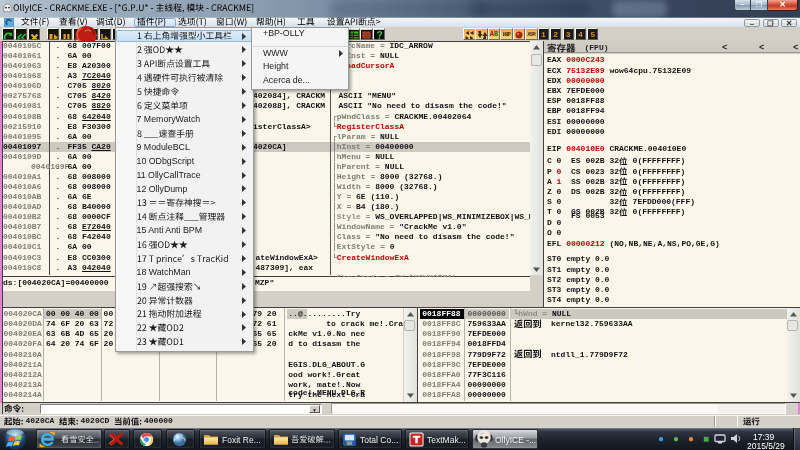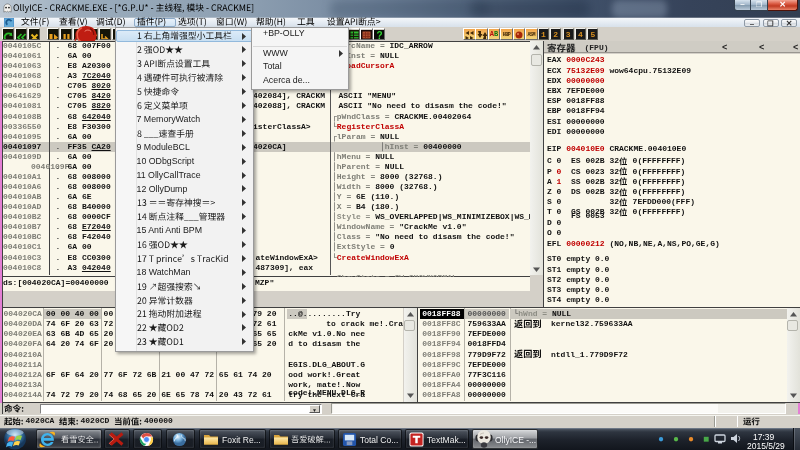--- a/index.html
+++ b/index.html
@@ -155,30 +155,30 @@
       <div style="position:absolute;left:67.5px;top:51.1px;height:10.0px;line-height:10.0px;font:bold 8.0px 'Liberation Mono',monospace;color:#111;white-space:pre;">6A 00</div>
       <div style="position:absolute;left:3.0px;top:61.1px;height:10.0px;line-height:10.0px;font:bold 8.0px 'Liberation Mono',monospace;color:#7e7e76;white-space:pre;text-align:right;">00401063</div>
       <div style="position:absolute;left:55.5px;top:61.1px;height:10.0px;line-height:10.0px;font:bold 8.0px 'Liberation Mono',monospace;color:#333;white-space:pre;">.</div>
       <div style="position:absolute;left:67.5px;top:61.1px;height:10.0px;line-height:10.0px;font:bold 8.0px 'Liberation Mono',monospace;color:#111;white-space:pre;">E8 A20300</div>
       <div style="position:absolute;left:3.0px;top:71.2px;height:10.0px;line-height:10.0px;font:bold 8.0px 'Liberation Mono',monospace;color:#7e7e76;white-space:pre;">00401068</div>
       <div style="position:absolute;left:55.5px;top:71.2px;height:10.0px;line-height:10.0px;font:bold 8.0px 'Liberation Mono',monospace;color:#333;white-space:pre;">.</div>
       <div style="position:absolute;left:67.5px;top:71.2px;height:10.0px;line-height:10.0px;font:bold 8.0px 'Liberation Mono',monospace;color:#111;white-space:pre;">A3 <span style="text-decoration:underline">7C2040</span></div>
       <div style="position:absolute;left:3.0px;top:81.3px;height:10.0px;line-height:10.0px;font:bold 8.0px 'Liberation Mono',monospace;color:#7e7e76;white-space:pre;">0040106D</div>
       <div style="position:absolute;left:55.5px;top:81.3px;height:10.0px;line-height:10.0px;font:bold 8.0px 'Liberation Mono',monospace;color:#333;white-space:pre;">.</div>
       <div style="position:absolute;left:67.5px;top:81.3px;height:10.0px;line-height:10.0px;font:bold 8.0px 'Liberation Mono',monospace;color:#111;white-space:pre;">C705 <span style="text-decoration:underline">8020</span></div>
-      <div style="position:absolute;left:3.0px;top:91.3px;height:10.0px;line-height:10.0px;font:bold 8.0px 'Liberation Mono',monospace;color:#7e7e76;white-space:pre;">00641629</div>
+      <div style="position:absolute;left:3.0px;top:91.3px;height:10.0px;line-height:10.0px;font:bold 8.0px 'Liberation Mono',monospace;color:#7e7e76;white-space:pre;">00275768</div>
       <div style="position:absolute;left:55.5px;top:91.3px;height:10.0px;line-height:10.0px;font:bold 8.0px 'Liberation Mono',monospace;color:#333;white-space:pre;">.</div>
       <div style="position:absolute;left:67.5px;top:91.3px;height:10.0px;line-height:10.0px;font:bold 8.0px 'Liberation Mono',monospace;color:#111;white-space:pre;">C705 <span style="text-decoration:underline">8420</span></div>
       <div style="position:absolute;left:3.0px;top:101.4px;height:10.0px;line-height:10.0px;font:bold 8.0px 'Liberation Mono',monospace;color:#7e7e76;white-space:pre;">00401081</div>
       <div style="position:absolute;left:55.5px;top:101.4px;height:10.0px;line-height:10.0px;font:bold 8.0px 'Liberation Mono',monospace;color:#333;white-space:pre;">.</div>
       <div style="position:absolute;left:67.5px;top:101.4px;height:10.0px;line-height:10.0px;font:bold 8.0px 'Liberation Mono',monospace;color:#111;white-space:pre;">C705 <span style="text-decoration:underline">8820</span></div>
       <div style="position:absolute;left:3.0px;top:111.5px;height:10.0px;line-height:10.0px;font:bold 8.0px 'Liberation Mono',monospace;color:#7e7e76;white-space:pre;">0040108B</div>
       <div style="position:absolute;left:55.5px;top:111.5px;height:10.0px;line-height:10.0px;font:bold 8.0px 'Liberation Mono',monospace;color:#333;white-space:pre;">.</div>
       <div style="position:absolute;left:67.5px;top:111.5px;height:10.0px;line-height:10.0px;font:bold 8.0px 'Liberation Mono',monospace;color:#111;white-space:pre;">68 <span style="text-decoration:underline">642040</span></div>
-      <div style="position:absolute;left:3.0px;top:121.6px;height:10.0px;line-height:10.0px;font:bold 8.0px 'Liberation Mono',monospace;color:#7e7e76;white-space:pre;">00336550</div>
+      <div style="position:absolute;left:3.0px;top:121.6px;height:10.0px;line-height:10.0px;font:bold 8.0px 'Liberation Mono',monospace;color:#7e7e76;white-space:pre;">00215910</div>
       <div style="position:absolute;left:55.5px;top:121.6px;height:10.0px;line-height:10.0px;font:bold 8.0px 'Liberation Mono',monospace;color:#333;white-space:pre;">.</div>
       <div style="position:absolute;left:67.5px;top:121.6px;height:10.0px;line-height:10.0px;font:bold 8.0px 'Liberation Mono',monospace;color:#111;white-space:pre;">E8 F30300</div>
       <div style="position:absolute;left:3.0px;top:131.6px;height:10.0px;line-height:10.0px;font:bold 8.0px 'Liberation Mono',monospace;color:#7e7e76;white-space:pre;">00401095</div>
       <div style="position:absolute;left:55.5px;top:131.6px;height:10.0px;line-height:10.0px;font:bold 8.0px 'Liberation Mono',monospace;color:#333;white-space:pre;">.</div>
       <div style="position:absolute;left:67.5px;top:131.6px;height:10.0px;line-height:10.0px;font:bold 8.0px 'Liberation Mono',monospace;color:#111;white-space:pre;">6A 00</div>
       <div style="position:absolute;left:3.0px;top:141.7px;height:10.0px;line-height:10.0px;font:bold 8.0px 'Liberation Mono',monospace;color:#111;white-space:pre;">00401097</div>
       <div style="position:absolute;left:55.5px;top:141.7px;height:10.0px;line-height:10.0px;font:bold 8.0px 'Liberation Mono',monospace;color:#333;white-space:pre;">.</div>
       <div style="position:absolute;left:67.5px;top:141.7px;height:10.0px;line-height:10.0px;font:bold 8.0px 'Liberation Mono',monospace;color:#111;white-space:pre;">FF35 <span style="text-decoration:underline">CA20</span></div>
       <div style="position:absolute;left:3.0px;top:151.8px;height:10.0px;line-height:10.0px;font:bold 8.0px 'Liberation Mono',monospace;color:#7e7e76;white-space:pre;">0040109D</div>
       <div style="position:absolute;left:55.5px;top:151.8px;height:10.0px;line-height:10.0px;font:bold 8.0px 'Liberation Mono',monospace;color:#333;white-space:pre;">.</div>
@@ -224,21 +224,21 @@
       <div style="position:absolute;left:255.5px;top:262.5px;height:10.0px;line-height:10.0px;font:bold 8.0px 'Liberation Mono',monospace;color:#111;white-space:pre;">487309], eax</div>
       <div style="position:absolute;left:341.5px;top:41.0px;height:10.0px;line-height:10.0px;font:bold 8.0px 'Liberation Mono',monospace;color:#111;white-space:pre;"><span style="color:#7e7e76">srcName = </span><span style="color:#111">IDC_ARROW</span></div>
       <div style="position:absolute;left:341.5px;top:51.1px;height:10.0px;line-height:10.0px;font:bold 8.0px 'Liberation Mono',monospace;color:#111;white-space:pre;"><span style="color:#7e7e76">hInst = </span><span style="color:#111">NULL</span></div>
       <div style="position:absolute;left:341.5px;top:61.1px;height:10.0px;line-height:10.0px;font:bold 8.0px 'Liberation Mono',monospace;color:#111;white-space:pre;"><span style="color:#c00000">LoadCursorA</span></div>
       <div style="position:absolute;left:338.5px;top:91.3px;height:10.0px;line-height:10.0px;font:bold 8.0px 'Liberation Mono',monospace;color:#111;white-space:pre;"><span style="color:#111">ASCII "MENU"</span></div>
       <div style="position:absolute;left:338.5px;top:101.4px;height:10.0px;line-height:10.0px;font:bold 8.0px 'Liberation Mono',monospace;color:#111;white-space:pre;"><span style="color:#111">ASCII "No need to disasm the code!"</span></div>
       <div style="position:absolute;left:332.0px;top:111.5px;height:10.0px;line-height:10.0px;font:bold 8.0px 'Liberation Mono',monospace;color:#111;white-space:pre;"><span style="color:#444">┌</span><span style="color:#7e7e76">pWndClass = </span><span style="color:#111">CRACKME.00402064</span></div>
       <div style="position:absolute;left:332.0px;top:121.6px;height:10.0px;line-height:10.0px;font:bold 8.0px 'Liberation Mono',monospace;color:#111;white-space:pre;"><span style="color:#444">└</span><span style="color:#c00000">RegisterClassA</span></div>
       <div style="position:absolute;left:332.0px;top:131.6px;height:10.0px;line-height:10.0px;font:bold 8.0px 'Liberation Mono',monospace;color:#111;white-space:pre;"><span style="color:#444">┌</span><span style="color:#7e7e76">lParam = </span><span style="color:#111">NULL</span></div>
       <div style="position:absolute;left:330.8px;top:141.7px;width:199.2px;height:10.1px;background:#ccc9c0"></div>
-      <div style="position:absolute;left:332.0px;top:141.7px;height:10.0px;line-height:10.0px;font:bold 8.0px 'Liberation Mono',monospace;color:#111;white-space:pre;margin-left:48px;"><span style="color:#444">│</span><span style="color:#7e7e76">hInst = </span><span style="color:#111">00400000</span></div>
+      <div style="position:absolute;left:332.0px;top:141.7px;height:10.0px;line-height:10.0px;font:bold 8.0px 'Liberation Mono',monospace;color:#111;white-space:pre;"><span style="color:#444">│</span><span style="color:#7e7e76">hInst = </span><span style="color:#111">00400000</span></div>
       <div style="position:absolute;left:332.0px;top:151.8px;height:10.0px;line-height:10.0px;font:bold 8.0px 'Liberation Mono',monospace;color:#111;white-space:pre;"><span style="color:#444">│</span><span style="color:#7e7e76">hMenu = </span><span style="color:#111">NULL</span></div>
       <div style="position:absolute;left:332.0px;top:161.8px;height:10.0px;line-height:10.0px;font:bold 8.0px 'Liberation Mono',monospace;color:#111;white-space:pre;"><span style="color:#444">│</span><span style="color:#7e7e76">hParent = </span><span style="color:#111">NULL</span></div>
       <div style="position:absolute;left:332.0px;top:171.9px;height:10.0px;line-height:10.0px;font:bold 8.0px 'Liberation Mono',monospace;color:#111;white-space:pre;"><span style="color:#444">│</span><span style="color:#7e7e76">Height = </span><span style="color:#111">8000 (32768.)</span></div>
       <div style="position:absolute;left:332.0px;top:182.0px;height:10.0px;line-height:10.0px;font:bold 8.0px 'Liberation Mono',monospace;color:#111;white-space:pre;"><span style="color:#444">│</span><span style="color:#7e7e76">Width = </span><span style="color:#111">8000 (32768.)</span></div>
       <div style="position:absolute;left:332.0px;top:192.1px;height:10.0px;line-height:10.0px;font:bold 8.0px 'Liberation Mono',monospace;color:#111;white-space:pre;"><span style="color:#444">│</span><span style="color:#7e7e76">Y = </span><span style="color:#111">6E (110.)</span></div>
       <div style="position:absolute;left:332.0px;top:202.1px;height:10.0px;line-height:10.0px;font:bold 8.0px 'Liberation Mono',monospace;color:#111;white-space:pre;"><span style="color:#444">│</span><span style="color:#7e7e76">X = </span><span style="color:#111">B4 (180.)</span></div>
       <div style="position:absolute;left:332px;top:212.2px;width:198px;height:10px;overflow:hidden;font:bold 8px 'Liberation Mono';line-height:10px;white-space:pre"><span style="color:#444">│</span><span style="color:#8d8d84">Style = </span><span style="color:#111">WS_OVERLAPPED|WS_MINIMIZEBOX|WS_MAXIMI</span></div>
       <div style="position:absolute;left:332.0px;top:222.3px;height:10.0px;line-height:10.0px;font:bold 8.0px 'Liberation Mono',monospace;color:#111;white-space:pre;"><span style="color:#444">│</span><span style="color:#7e7e76">WindowName = </span><span style="color:#111">"CrackMe v1.0"</span></div>
       <div style="position:absolute;left:332.0px;top:232.3px;height:10.0px;line-height:10.0px;font:bold 8.0px 'Liberation Mono',monospace;color:#111;white-space:pre;"><span style="color:#444">│</span><span style="color:#7e7e76">Class = </span><span style="color:#111">"No need to disasm the code!"</span></div>
       <div style="position:absolute;left:332.0px;top:242.4px;height:10.0px;line-height:10.0px;font:bold 8.0px 'Liberation Mono',monospace;color:#111;white-space:pre;"><span style="color:#444">│</span><span style="color:#7e7e76">ExtStyle = </span><span style="color:#111">0</span></div>
@@ -268,26 +268,24 @@
       <div style="position:absolute;left:46.0px;top:329.0px;height:10.0px;line-height:10.0px;font:bold 8.0px 'Liberation Mono',monospace;color:#111;white-space:pre;">63 6B 4D 65 20 76 31 2E 30 00 4E 6F 20 6E  65 65</div>
       <div style="position:absolute;left:288.3px;top:329.0px;height:10.0px;line-height:10.0px;font:bold 8.0px 'Liberation Mono',monospace;color:#111;white-space:pre;">ckMe v1.0.No nee</div>
       <div style="position:absolute;left:3.5px;top:339.3px;height:10.0px;line-height:10.0px;font:bold 8.0px 'Liberation Mono',monospace;color:#7e7e76;white-space:pre;">004020FA</div>
       <div style="position:absolute;left:46.0px;top:339.3px;height:10.0px;line-height:10.0px;font:bold 8.0px 'Liberation Mono',monospace;color:#111;white-space:pre;">64 20 74 6F 20 64 69 73 61 73 6D 20 74 68  65 20</div>
       <div style="position:absolute;left:288.3px;top:339.3px;height:10.0px;line-height:10.0px;font:bold 8.0px 'Liberation Mono',monospace;color:#111;white-space:pre;">d to disasm the </div>
       <div style="position:absolute;left:3.5px;top:349.5px;height:10.0px;line-height:10.0px;font:bold 8.0px 'Liberation Mono',monospace;color:#7e7e76;white-space:pre;">0040210A</div>
       <div style="position:absolute;left:288.3px;top:354px;height:10.0px;line-height:10.0px;font:bold 8.0px 'Liberation Mono',monospace;color:#111;white-space:pre;margin-top:34px;">code!.MENU.DLG_R</div>
       <div style="position:absolute;left:3.5px;top:359.7px;height:10.0px;line-height:10.0px;font:bold 8.0px 'Liberation Mono',monospace;color:#7e7e76;white-space:pre;">0040211A</div>
       <div style="position:absolute;left:288.3px;top:359.7px;height:10.0px;line-height:10.0px;font:bold 8.0px 'Liberation Mono',monospace;color:#111;white-space:pre;">EGIS.DLG_ABOUT.G</div>
       <div style="position:absolute;left:3.5px;top:369.9px;height:10.0px;line-height:10.0px;font:bold 8.0px 'Liberation Mono',monospace;color:#7e7e76;white-space:pre;">0040212A</div>
-      <div style="position:absolute;left:46.0px;top:369.9px;height:10.0px;line-height:10.0px;font:bold 8.0px 'Liberation Mono',monospace;color:#111;white-space:pre;">6F 6F 64 20 77 6F 72 6B 21 00 47 72 65 61 74 20</div>
       <div style="position:absolute;left:288.3px;top:369.9px;height:10.0px;line-height:10.0px;font:bold 8.0px 'Liberation Mono',monospace;color:#111;white-space:pre;">ood work!.Great </div>
       <div style="position:absolute;left:3.5px;top:380.1px;height:10.0px;line-height:10.0px;font:bold 8.0px 'Liberation Mono',monospace;color:#7e7e76;white-space:pre;">0040213A</div>
       <div style="position:absolute;left:288.3px;top:380.1px;height:10.0px;line-height:10.0px;font:bold 8.0px 'Liberation Mono',monospace;color:#111;white-space:pre;">work, mate!.Now </div>
       <div style="position:absolute;left:3.5px;top:390.4px;height:10.0px;line-height:10.0px;font:bold 8.0px 'Liberation Mono',monospace;color:#7e7e76;white-space:pre;">0040214A</div>
-      <div style="position:absolute;left:46.0px;top:390.4px;height:10.0px;line-height:10.0px;font:bold 8.0px 'Liberation Mono',monospace;color:#111;white-space:pre;">74 72 79 20 74 68 65 20 6E 65 78 74 20 43 72 61</div>
       <div style="position:absolute;left:288.3px;top:390.4px;height:10.0px;line-height:10.0px;font:bold 8.0px 'Liberation Mono',monospace;color:#111;white-space:pre;">try the next Cra</div>
       <div style="position:absolute;left:42.5px;top:307.9px;width:0.7px;height:93.6px;background:#b5b2a8"></div>
       <div style="position:absolute;left:101.2px;top:307.9px;width:0.7px;height:93.6px;background:#b5b2a8"></div>
       <div style="position:absolute;left:158.8px;top:307.9px;width:0.7px;height:93.6px;background:#b5b2a8"></div>
       <div style="position:absolute;left:216.4px;top:307.9px;width:0.7px;height:93.6px;background:#b5b2a8"></div>
       <div style="position:absolute;left:283.5px;top:307.9px;width:0.7px;height:93.6px;background:#b5b2a8"></div>
       <div style="position:absolute;left:403.5px;top:307.5px;width:13.0px;height:94.0px;background:linear-gradient(90deg,#f2f2ee,#e2e2da)"></div>
       <svg style="position:absolute;left:406.7px;top:311.5px" width="7" height="5">
         <path d="M3.5 0L7 4.5H0Z" fill="#555"></path>
       </svg>
@@ -581,21 +579,21 @@
       <svg style="position:absolute;left:241.5px;top:338.3px" width="5" height="7">
         <path d="M0 0L4 3.5L0 7Z" fill="#333"></path>
       </svg>
       <div style="position:absolute;left:250.8px;top:26.8px;width:98px;height:63px;background:#f5f5f5;border:1px solid #9a9a9a;box-shadow:2px 2px 3px rgba(0,0,0,0.35)"></div>
       <div style="position:absolute;left:263.0px;top:28.2px;height:12.0px;line-height:12.0px;font:normal 8.8px 'Liberation Sans',sans-serif;color:#1a1a1a;white-space:pre;">+BP-OLLY</div>
       <div style="position:absolute;left:253.0px;top:45.5px;width:93.5px;height:0.8px;background:#d9d9d9"></div>
       <div style="position:absolute;left:263.0px;top:47.5px;height:12.0px;line-height:12.0px;font:normal 8.8px 'Liberation Sans',sans-serif;color:#1a1a1a;white-space:pre;">WWW</div>
       <svg style="position:absolute;left:339px;top:50px" width="5" height="7">
         <path d="M0 0L4 3.5L0 7Z" fill="#333"></path>
       </svg>
-      <div style="position:absolute;left:263.0px;top:61.0px;height:12.0px;line-height:12.0px;font:normal 8.8px 'Liberation Sans',sans-serif;color:#1a1a1a;white-space:pre;">Total</div>
+      <div style="position:absolute;left:263.0px;top:61.0px;height:12.0px;line-height:12.0px;font:normal 8.8px 'Liberation Sans',sans-serif;color:#1a1a1a;white-space:pre;">Height</div>
       <div style="position:absolute;left:263.0px;top:74.5px;height:12.0px;line-height:12.0px;font:normal 8.8px 'Liberation Sans',sans-serif;color:#1a1a1a;white-space:pre;">Acerca de...</div>
       <div style="position:absolute;left:0;top:427.5px;width:800px;height:22.5px;background:linear-gradient(#565f6b,#2e3540 18%,#1d222b 55%,#12161d)"></div>
       <div style="position:absolute;left:0.0px;top:427.5px;width:800.0px;height:1.0px;background:#6c7684"></div>
       <svg style="position:absolute;left:3px;top:428px" width="24" height="22" viewBox="0 0 24 22">
         <ellipse cx="12" cy="11" rx="11" ry="10.5" fill="url(#og)"></ellipse>
         <defs>
           <radialGradient id="og" cx="0.5" cy="0.32">
             <stop offset="0" stop-color="#b8dcf2"></stop>
             <stop offset="0.45" stop-color="#4888bc"></stop>
             <stop offset="1" stop-color="#16385c"></stop>

